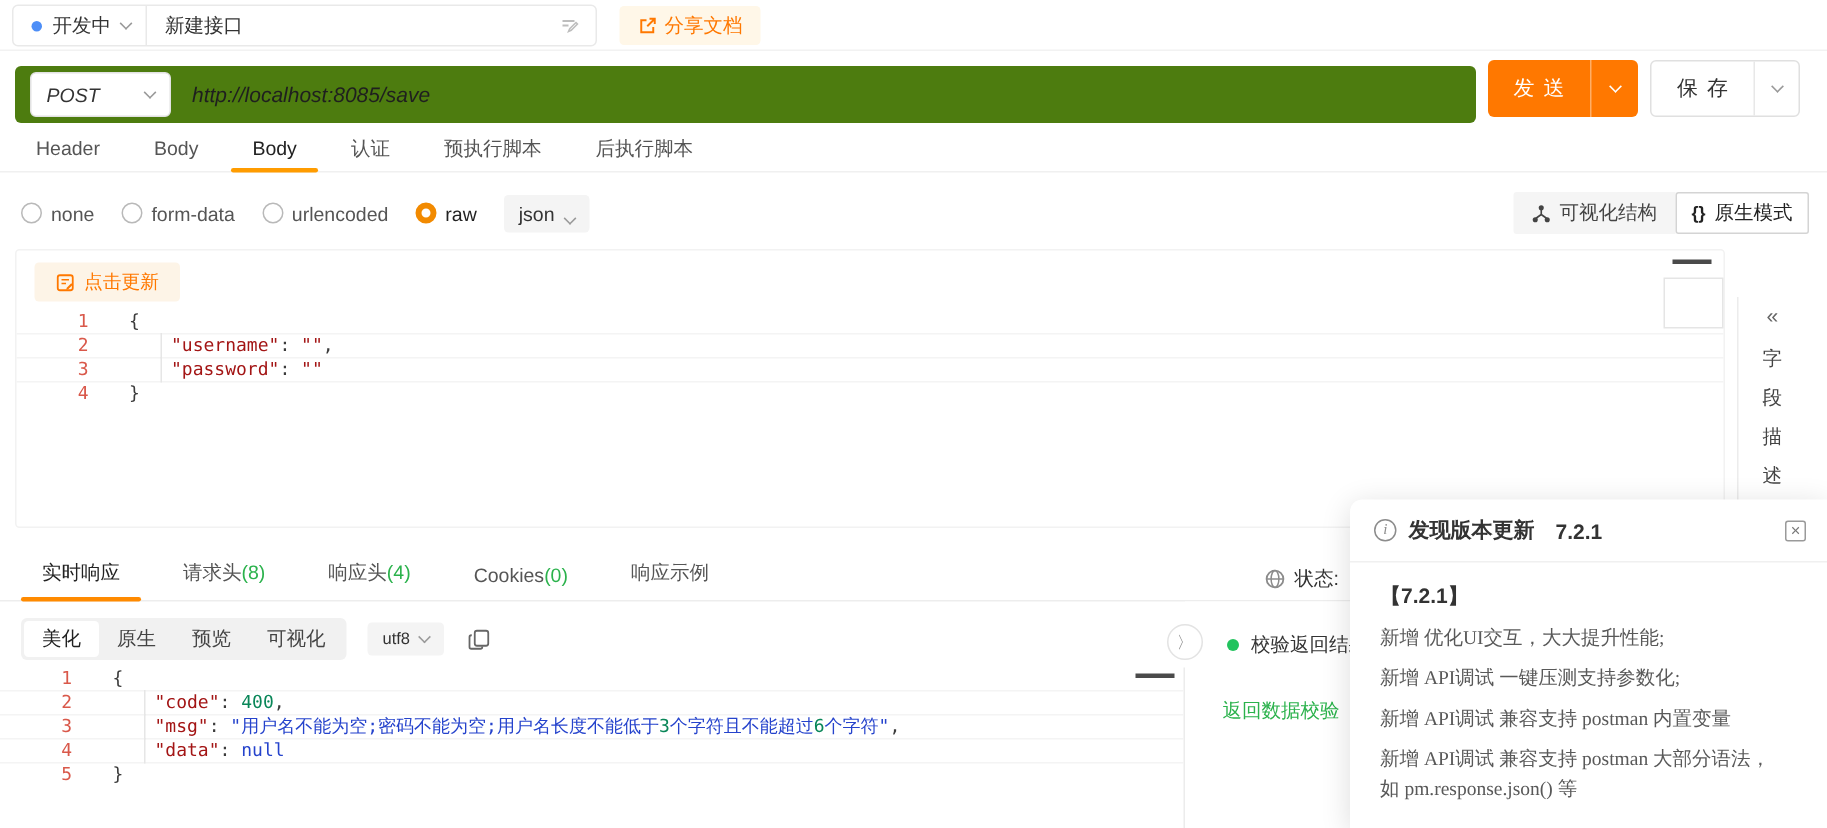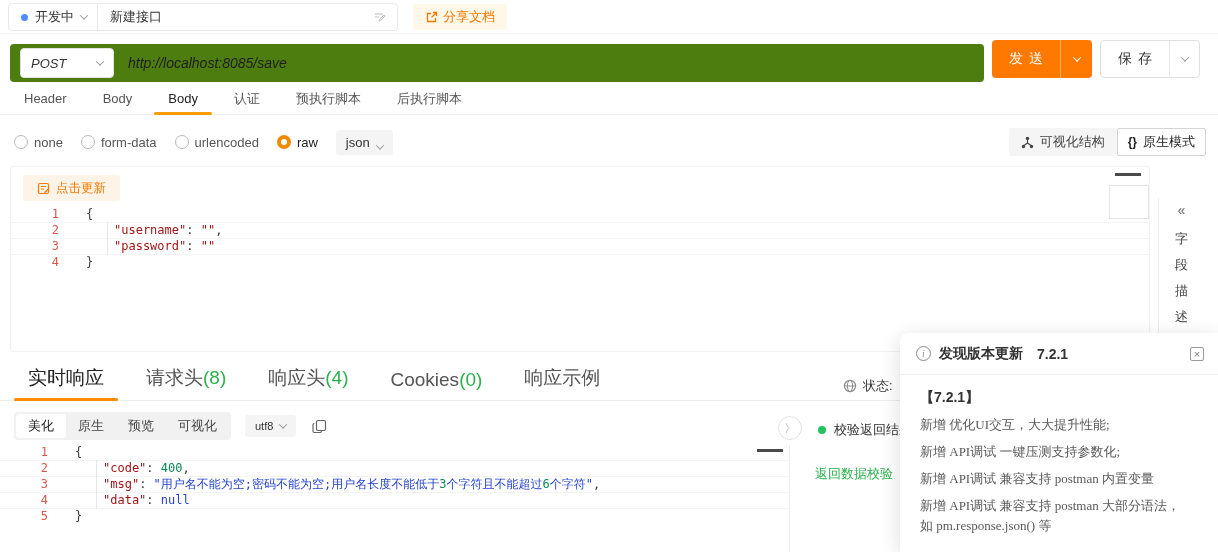--- a/index.html
+++ b/index.html
@@ -61,21 +61,21 @@
   .minimap-dash { position:absolute; right:8px; top:6px; width:26px; height:3px; background:#4a4a4a; }
   .minimap-box { position:absolute; right:0; top:18px; width:40px; height:34px; border:1px solid #e5e5e5; }
 
   
   .field-panel { position:absolute; left:1158px; top:198px; width:46px; height:150px; border-left:1px solid #ececec; text-align:center; }
   .collapse-glyph { font-size:14px; color:#666; margin-top:4px; cursor:pointer; }
   .vert-label { width:16px; margin:8px auto 0; word-break:break-all; font-size:13px; color:#444; line-height:26px; }
 
   
   .resp-tabs { position:absolute; left:0; top:370px; width:1218px; height:31px; border-bottom:1px solid #ededed; display:flex; align-items:flex-end; padding-left:14px; }
-  .resp-tab { font-size:19px; color:#555; padding:0 14px 9px; margin-right:14px; cursor:pointer; position:relative;margin-top:44px; }
+  .resp-tab { font-size:13px; color:#555; padding:0 14px 9px; margin-right:14px; cursor:pointer; position:relative;margin-top:44px; }
   .resp-tab.active { color:#222; }
   .resp-tab.active::after { content:''; position:absolute; left:0; right:0; bottom:-1px; height:3px; background:#ff8a00; border-radius:2px; }
   .count { color:#2bb24c; }
   .status-line { position:absolute; left:843px; top:377px; display:flex; align-items:center; gap:6px; font-size:13px; color:#333; }
 
   
   .resp-toolbar { position:absolute; left:14px; top:412px; height:28px; display:flex; align-items:center; }
   .seg { background:#f1f1f1; border-radius:4px; padding:2px; display:flex; }
   .seg-item { font-size:13px; color:#444; padding:3px 12px; border-radius:3px; cursor:pointer; }
   .seg-item.active { background:#fff; color:#222; }

